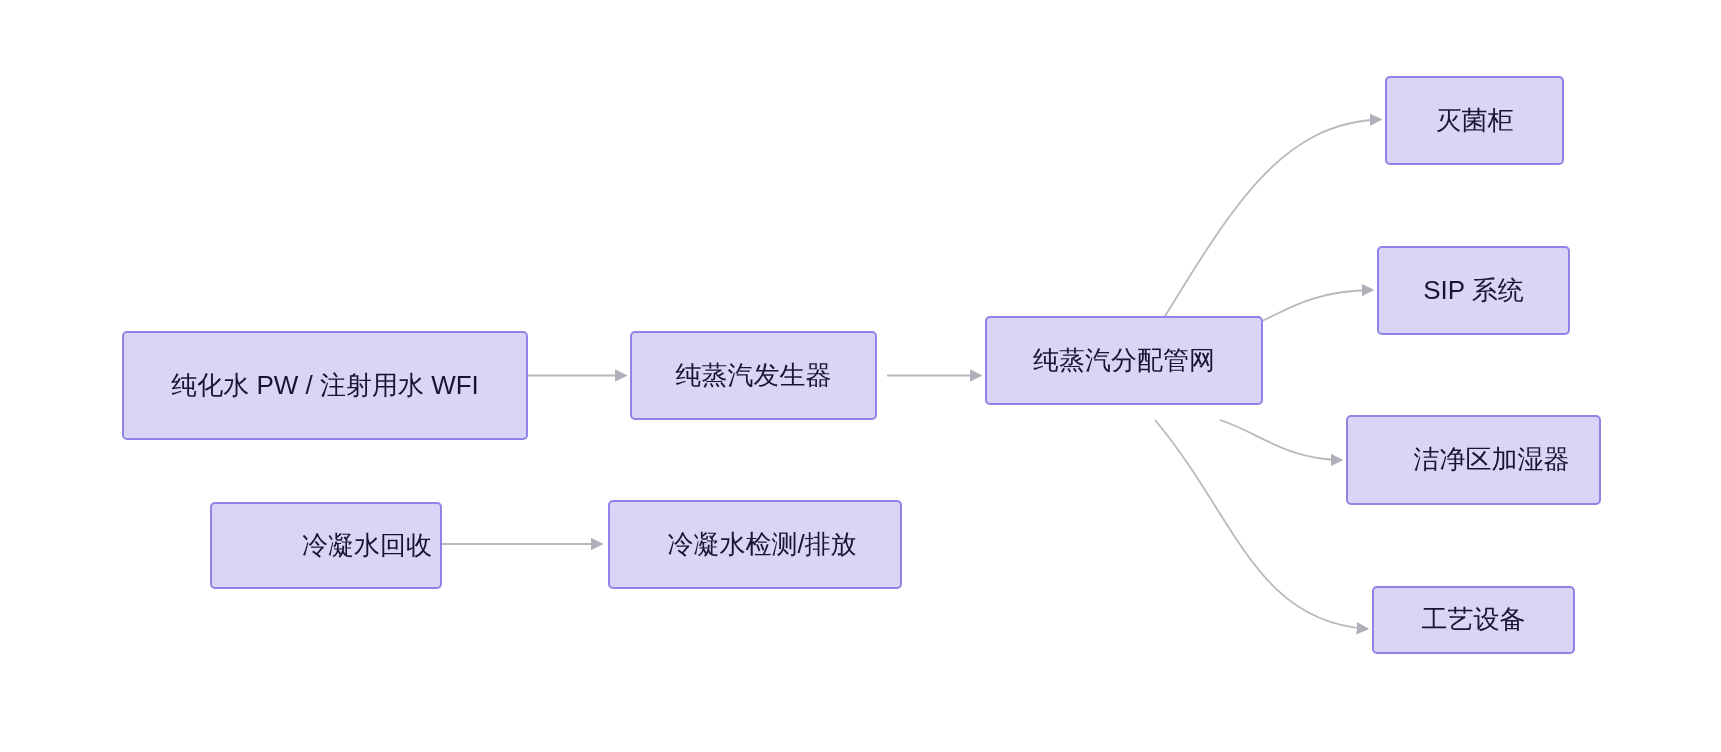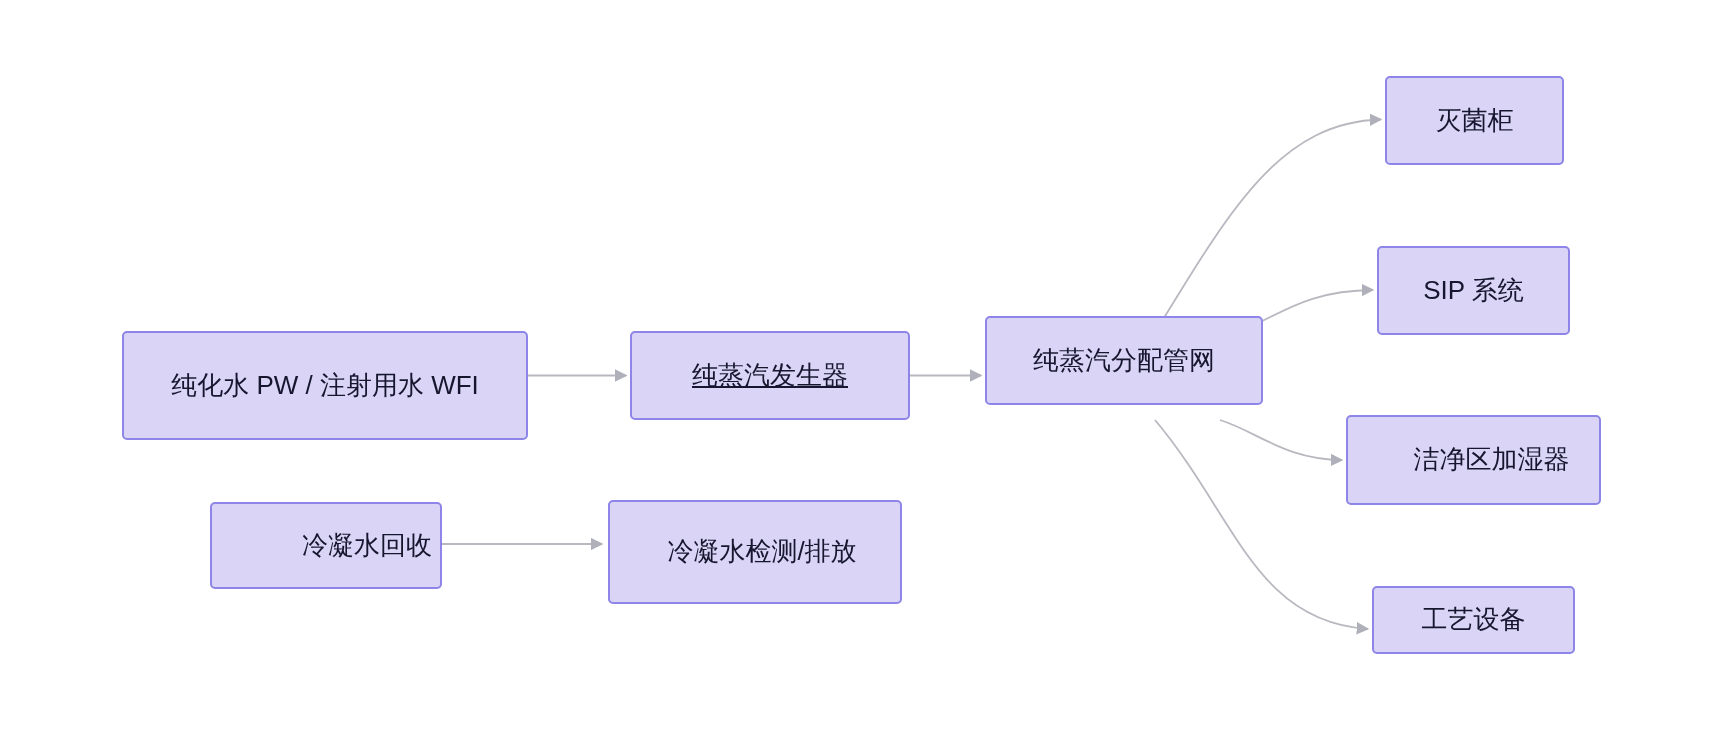--- a/index.html
+++ b/index.html
@@ -64,38 +64,38 @@
         <path class="edge-path" d="M 1238 331 C 1275 320, 1300 290.5, 1373 290" marker-end="url(#arrowhead)"></path>
         <path class="edge-path" d="M 1220 420 C 1258 432, 1285 459.5, 1342 460" marker-end="url(#arrowhead)"></path>
         <path class="edge-path" d="M 1155 420 C 1235 515, 1255 622, 1368 629" marker-end="url(#arrowhead)"></path>
         <path class="edge-path" d="M 438 544 L 602 544" marker-end="url(#arrowhead)"></path>
       </g>
   </svg>
   <div id="nodes">
       <div class="flow-node" style="left: 122px; top: 331px; width: 406px; height: 109px;">
         <span>纯化水 PW / 注射用水 WFI</span>
       </div>
-      <div class="flow-node" style="left: 630px; top: 331px; width: 280px; height: 89px; text-decoration: underline;">
+      <div class="flow-node" style="left: 630px; top: 331px; width: 247px; height: 89px;">
         <span>纯蒸汽发生器</span>
       </div>
       <div class="flow-node" style="left: 985px; top: 316px; width: 278px; height: 89px;">
         <span>纯蒸汽分配管网</span>
       </div>
       <div class="flow-node" style="left: 1385px; top: 76px; width: 179px; height: 89px;">
         <span>灭菌柜</span>
       </div>
       <div class="flow-node" style="left: 1377px; top: 246px; width: 193px; height: 89px;">
         <span>SIP 系统</span>
       </div>
       <div class="flow-node" style="left: 1346px; top: 415px; width: 255px; height: 90px; padding-left: 36px;">
         <span>洁净区加湿器</span>
       </div>
       <div class="flow-node" style="left: 1372px; top: 586px; width: 203px; height: 68px;">
         <span>工艺设备</span>
       </div>
       <div class="flow-node" style="left: 210px; top: 502px; width: 232px; height: 87px; justify-content: flex-end;">
         <span>冷凝水回收</span>
       </div>
-      <div class="flow-node" style="left: 608px; top: 500px; width: 294px; height: 104px; padding-left: 14px;">
+      <div class="flow-node" style="left: 608px; top: 500px; width: 294px; height: 89px; padding-left: 14px;">
         <span>冷凝水检测/排放</span>
       </div>
     </div>
 </div>
 
 </body></html>

